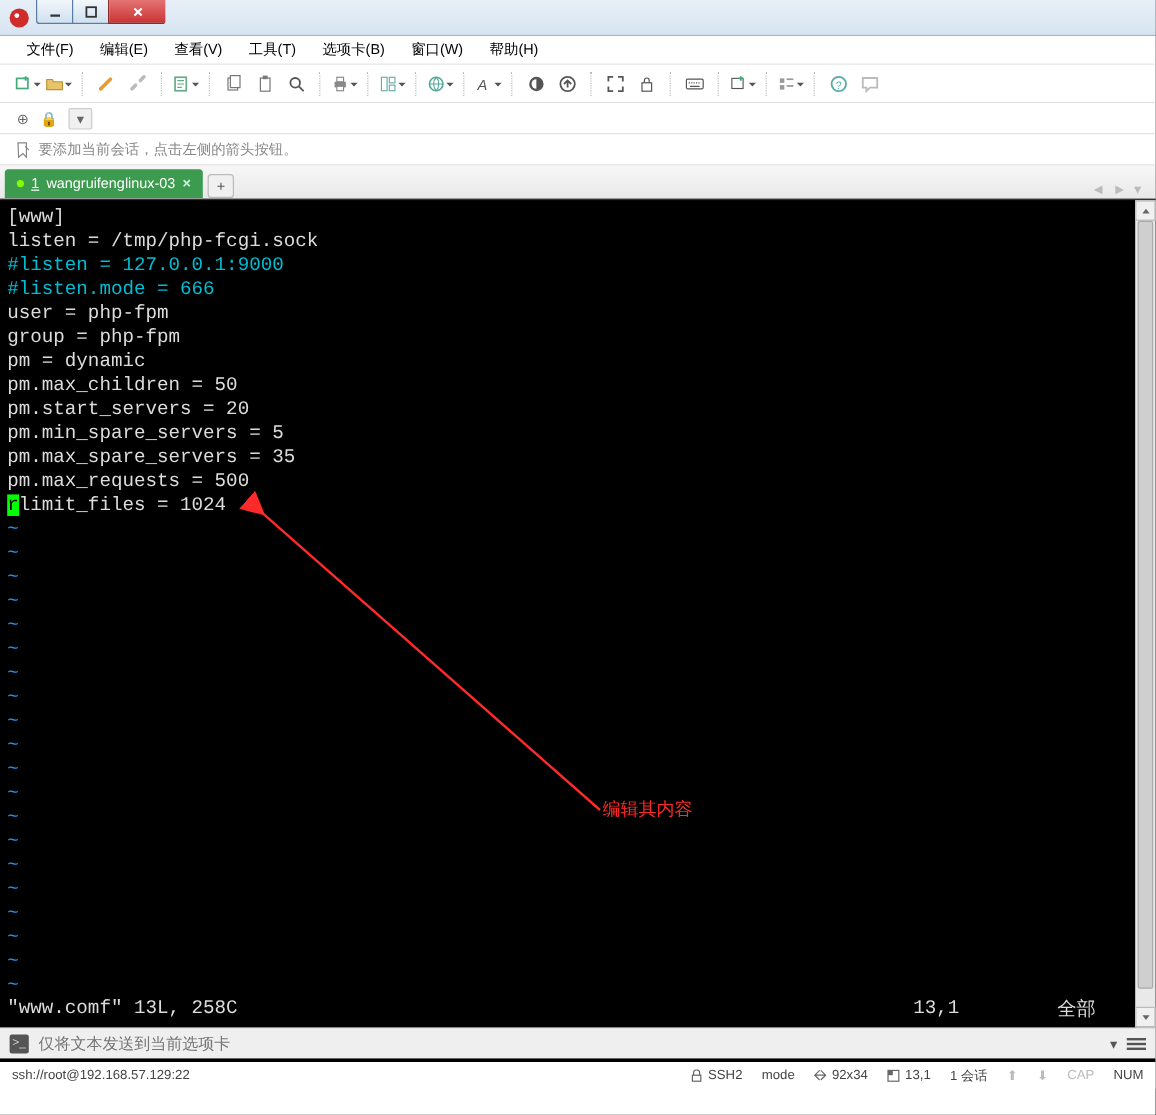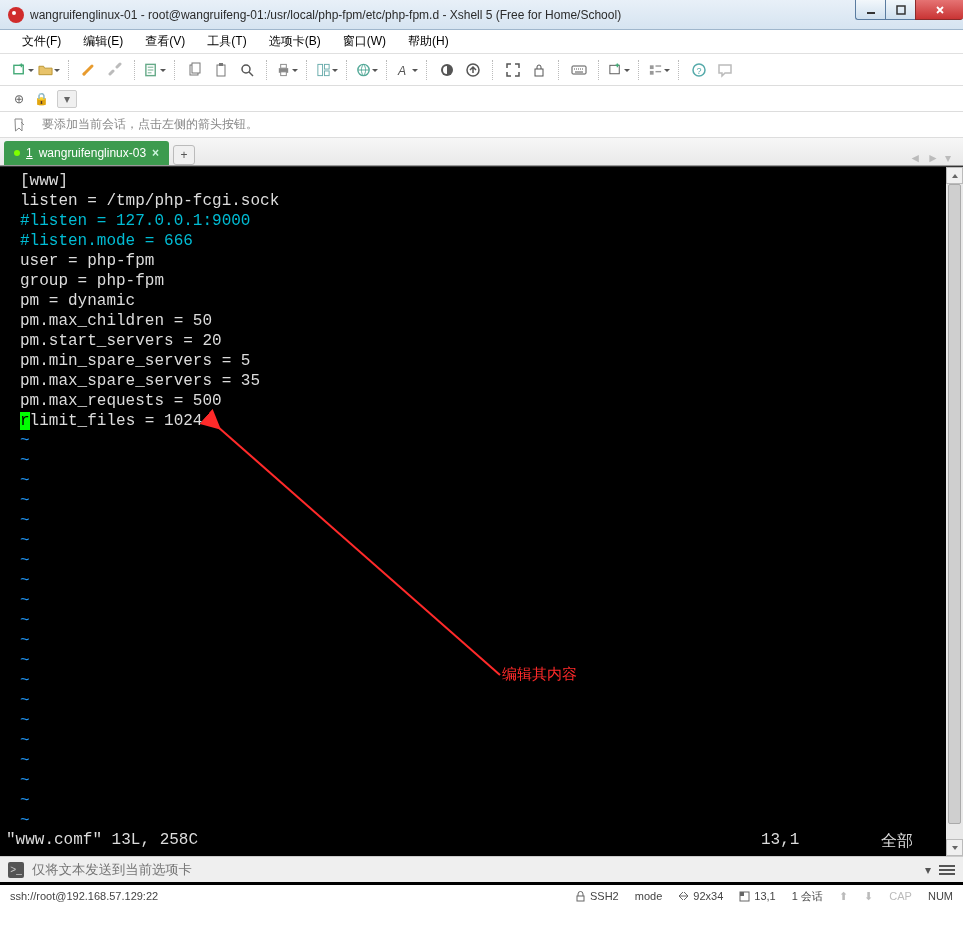--- a/index.html
+++ b/index.html
@@ -29,35 +29,35 @@
   .tdd::after{content:"";display:inline-block;margin-left:1px;border:3px solid transparent;border-top-color:#555;transform:translateY(2px);}
 
   
   .addrbar { height: 26px; background:#fff; display:flex; align-items:center; padding:0 12px; gap:8px; border-bottom:1px solid #ddd; }
   .addrbar .plus { width:14px; text-align:center; color:#666; }
   .addrbar .lock { color:#888; }
   .addrbar input { flex:1; border:none; outline:none; font-size:12px; color:#888; background:transparent; }
   .addrbar .go { width:20px; height:18px; background:#f0f0f0; border:1px solid #ccc; border-radius:2px; text-align:center; line-height:16px; color:#666; }
 
   
-  .infobar { height: 26px; background:#fff; display:flex; align-items:center; padding:0 12px; gap:16px; color:#888; border-bottom:1px solid #ddd; }
+  .infobar { height: 26px; background:#fff; display:flex; align-items:center; padding:0 12px; gap:6px; color:#888; border-bottom:1px solid #ddd; }
   .infobar svg{width:14px;height:14px;}
 
   
   .tabbar { height:28px; background: linear-gradient(#f7f7f7,#e9e9e9); display:flex; align-items:flex-end; padding: 0 4px; border-bottom:1px solid #999; position:relative; }
   .tab { height:24px; background:#3d9b4f; color:#fff; display:flex; align-items:center; padding:0 10px; border-radius:3px 3px 0 0; font-size:12px; gap:6px; }
   .tab .dot{width:6px;height:6px;background:#7fff00;border-radius:50%;}
   .tab .tnum{text-decoration:underline;}
   .tab .x{color:#dfe;opacity:.9;font-weight:bold;}
   .tabadd { width:22px;height:20px;margin-left:4px;background:#f0f0f0;border:1px solid #bbb;border-radius:3px;text-align:center;line-height:18px;color:#555;}
   .tabnav { margin-left:auto; color:#bbb; display:flex; gap:6px; padding-right:8px; }
 
   
   .terminalwrap { position:relative; height: 690px; background:#000; border-top:1px solid #333; }
-  .terminal { position:absolute; inset:0 16px 0 0; background:#000; color:#dcdcdc; font-family:"Consolas","Courier New",monospace; font-size:16px; line-height:20px; padding: 4px 20px; white-space:pre; overflow:hidden; }
+  .terminal { position:absolute; inset:0 16px 0 0; background:#000; color:#dcdcdc; font-family:"Consolas","Courier New",monospace; font-size:16px; line-height:20px; padding: 4px 6px; white-space:pre; overflow:hidden; }
   .terminal .c-cyan { color:#00bcd4; }
   .terminal .cursor { background:#00ff00; color:#000; }
   .terminal .tilde { color:#2196f3; }
   .vscrollbar { position:absolute; right:0; top:0; width:17px; height:100%; background:#e9e9e9; }
   .vscrollbar .up,.vscrollbar .down{height:17px;background:#f0f0f0;border:1px solid #bbb;display:flex;align-items:center;justify-content:center;}
   .vscrollbar .down{position:absolute;bottom:0;left:0;right:0;}
   .vscrollbar .thumb{position:absolute;top:17px;left:2px;right:2px;height:640px;background:#cfcfcf;border:1px solid #aaa;border-radius:2px;}
   .vscrollbar svg{width:8px;height:8px;}
 
   .statusline { position:absolute; bottom:4px; left:6px; right:22px; color:#dcdcdc; font-family:"Consolas","Courier New",monospace; font-size:16px; display:flex; }
@@ -83,21 +83,20 @@
   .statusbar .seg{display:flex;align-items:center;gap:4px;}
   .statusbar .fill{flex:1;}
   .statusbar .dim{color:#bbb;}
   .statusbar svg{width:11px;height:11px;}
 </style>
 </head>
 <body>
 
 <div class="titlebar">
   <div class="appicon"></div>
-  <div class="title">wangruifenglinux-01 - root@wangruifeng-01:/usr/local/php-fpm/etc/php-fpm.d - Xshell 5 (Free for Home/School)</div>
   <div class="winbtns">
     <div class="winbtn min">
         <svg viewBox="0 0 12 12">
           <path d="M2 9h8" stroke="#333" stroke-width="2"></path>
         </svg>
       </div>
     <div class="winbtn">
         <svg viewBox="0 0 12 12">
           <rect x="2" y="2" width="8" height="8" fill="none" stroke="#333" stroke-width="1.5"></rect>
         </svg>

